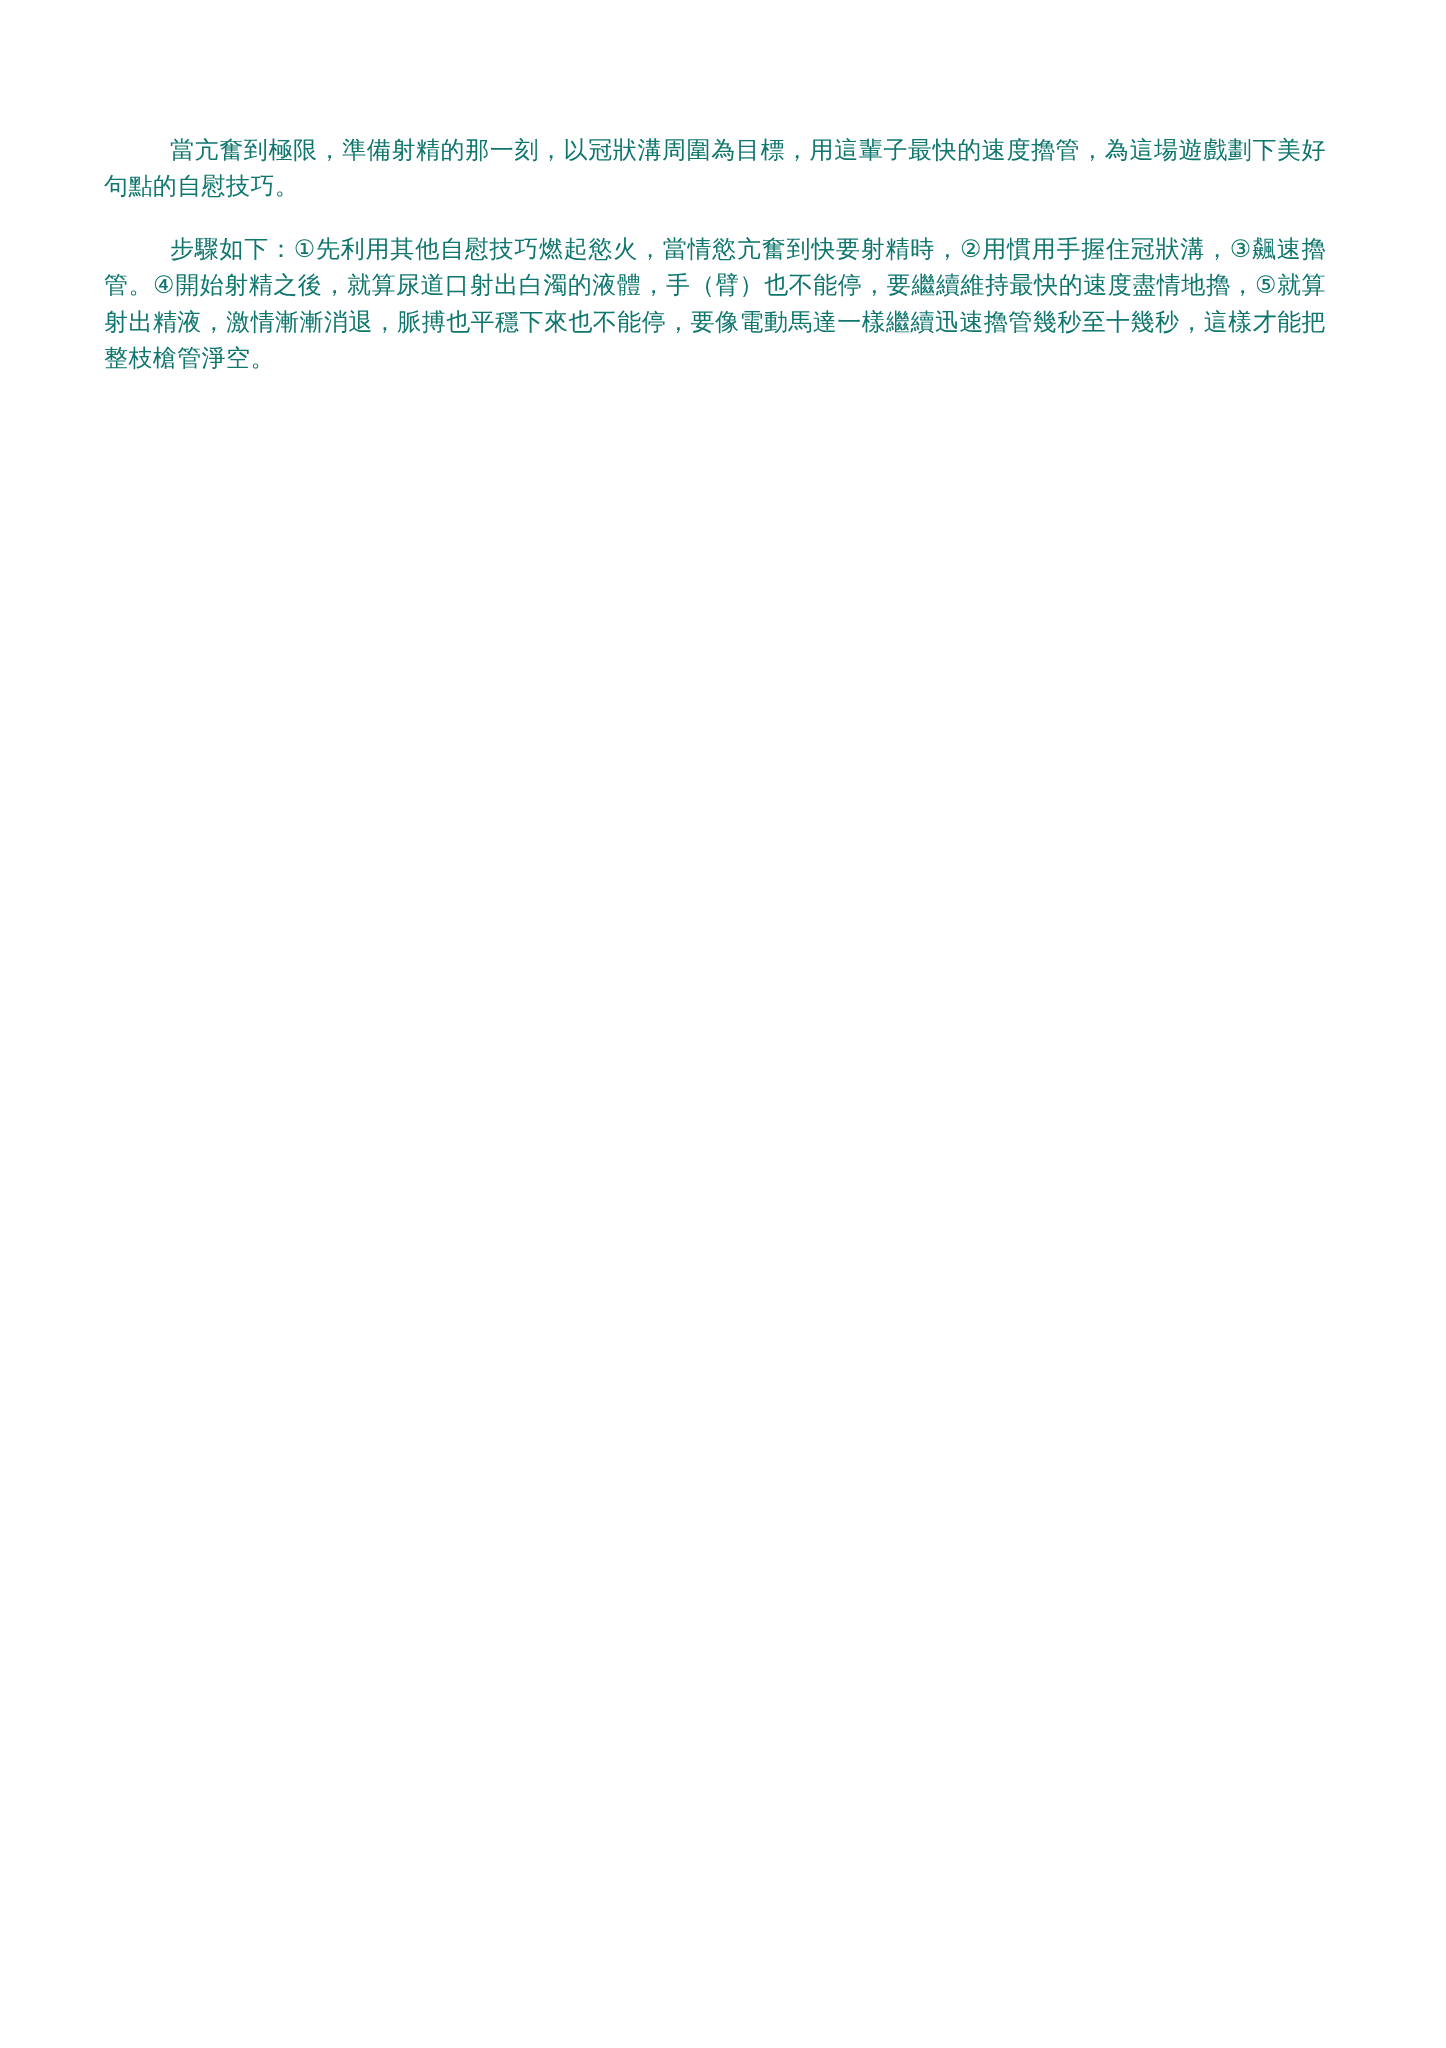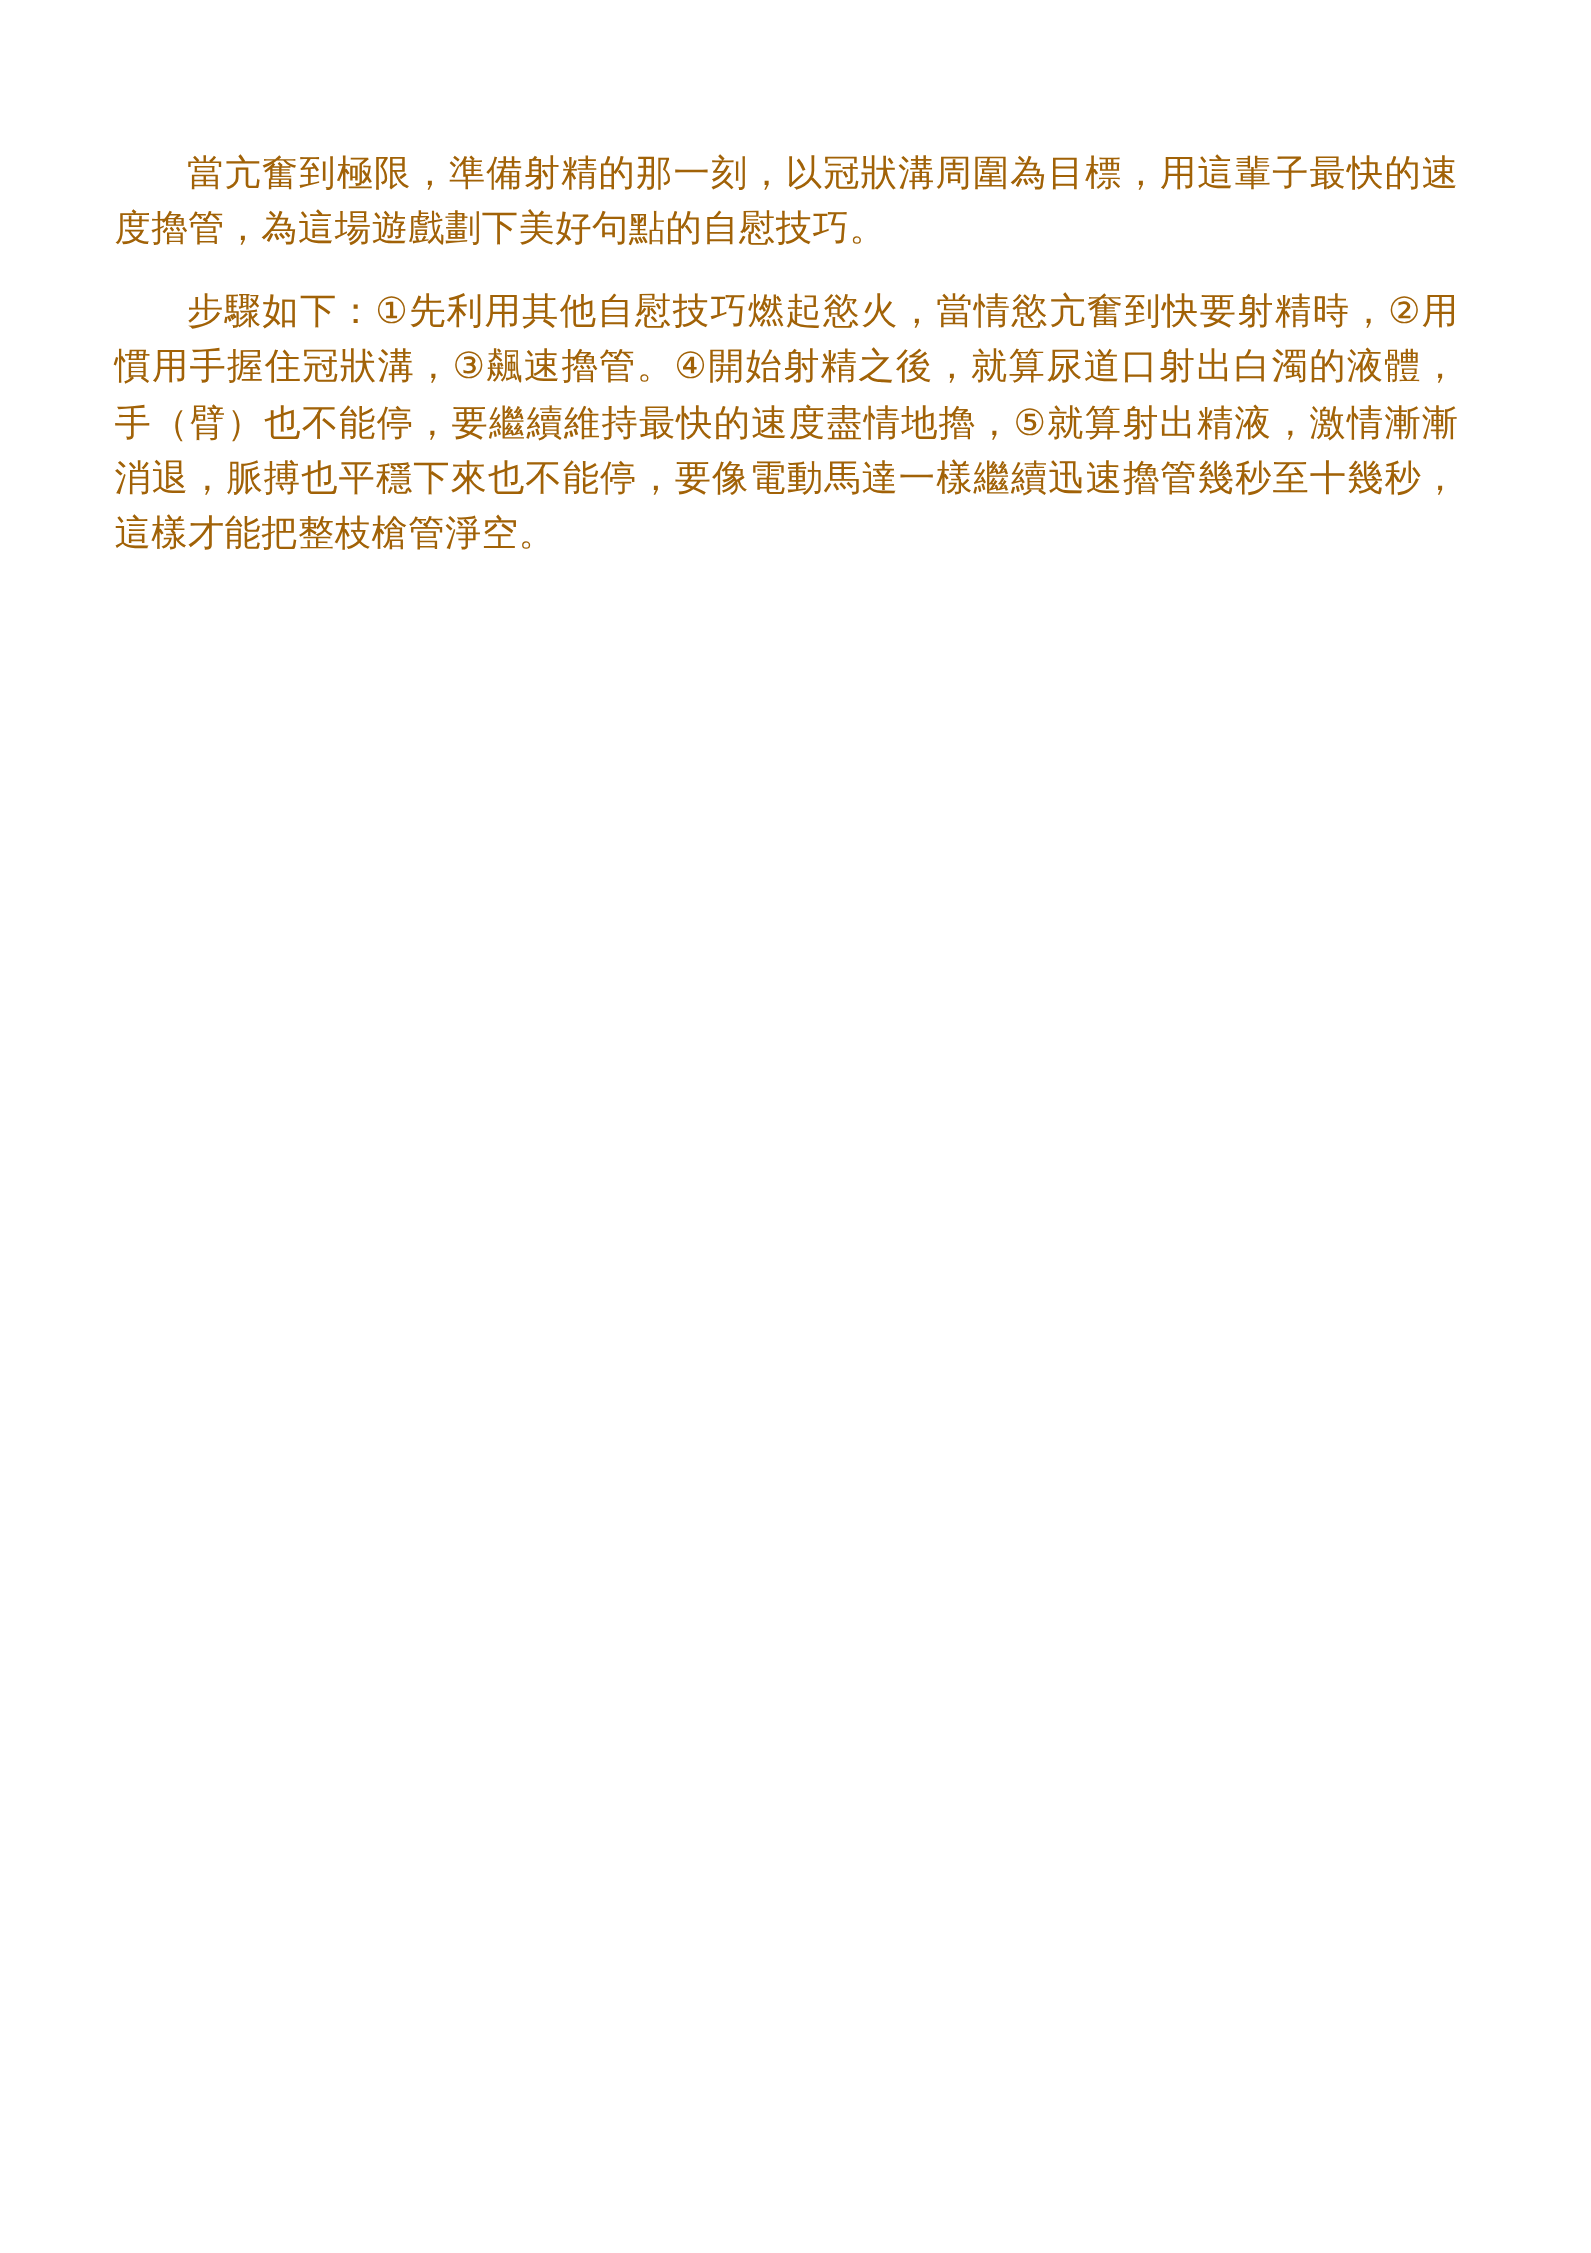--- a/index.html
+++ b/index.html
@@ -21,29 +21,29 @@
     background: #ffffff;
     box-sizing: border-box;
   }
   .doc-body {
     position: absolute;
     left: 104px;
     top: 132px;
     width: 1222px;
   }
   .para {
-    font-size: 33px;
+    font-size: 24px;
     line-height: 1.52;
     letter-spacing: 0.4px;
     text-indent: 66px;
     margin: 0 0 26px 0;
     text-align: justify;
     text-justify: inter-character;
     word-break: break-all;
-    color: #a16207;
+    color: #0f766e;
   }
   .para:last-child {
     margin-bottom: 12px;
   }
 </style>
 </head>
 <body>
 
 <div class="page">
   <div class="doc-body">

